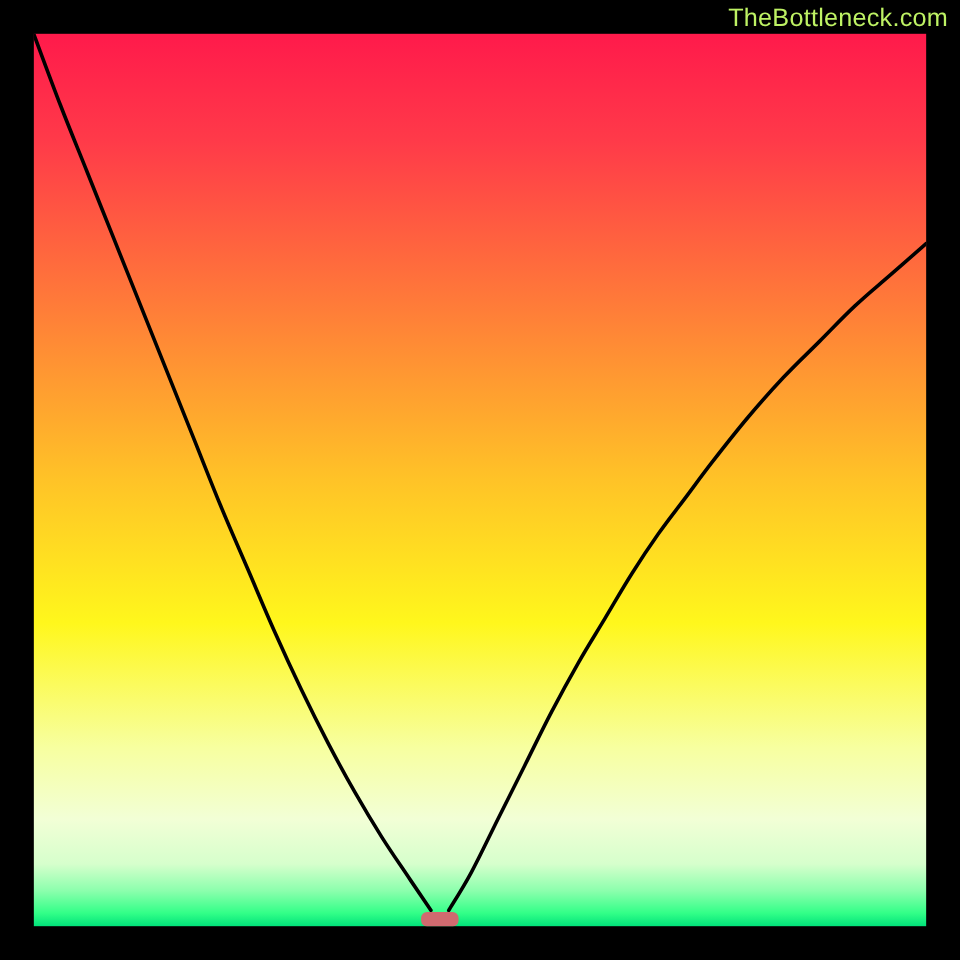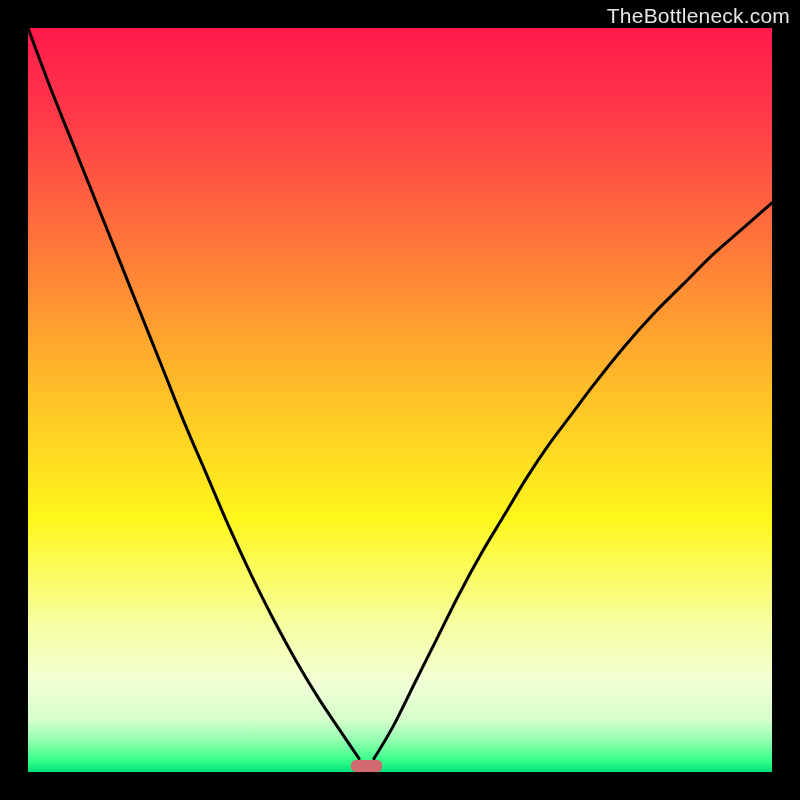--- a/index.html
+++ b/index.html
@@ -23,21 +23,21 @@
     position: absolute;
     left: 0;
     top: 0;
     width: 744px;
     height: 744px;
   }
   .watermark {
     position: absolute;
     top: 4px;
     right: 10px;
-    color: #e5e5e5;
+    color: #bef264;
     font-size: 21px;
     font-weight: 500;
     letter-spacing: 0.2px;
   }
   svg {
     display: block;
   }
 </style>
 </head>
 <body>

